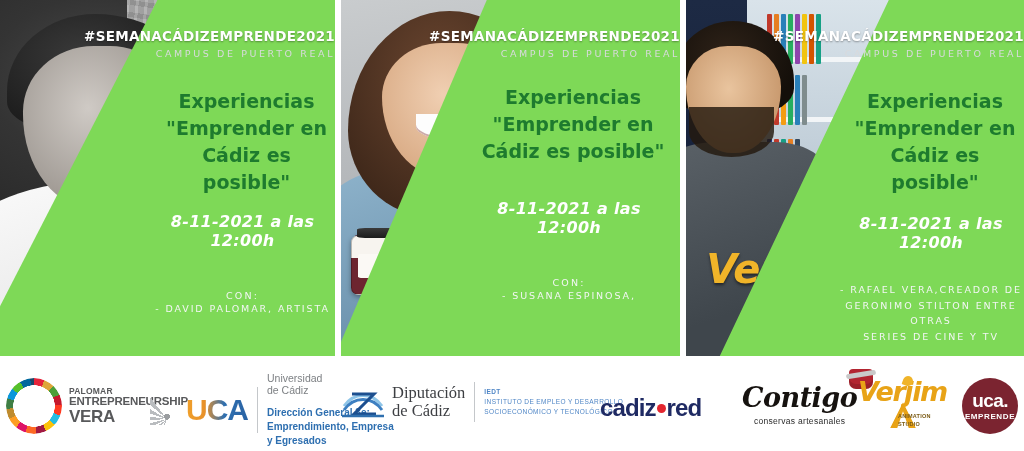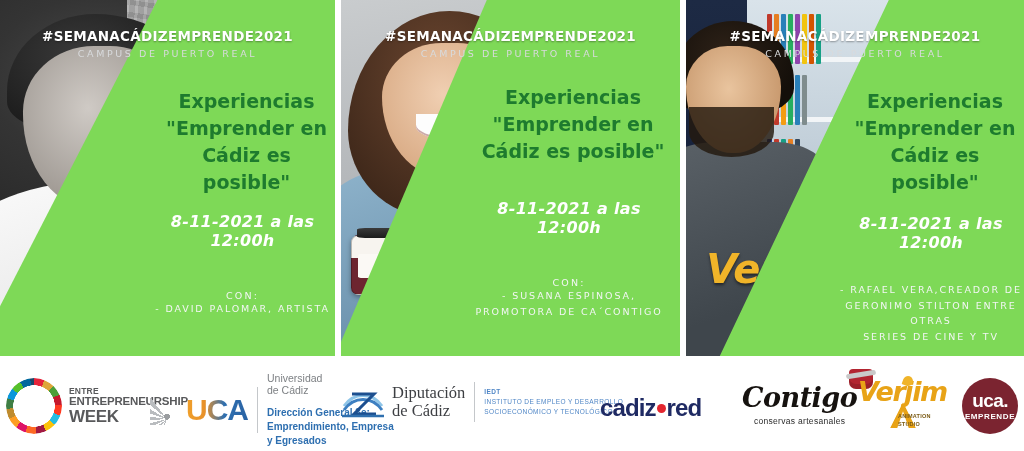--- a/index.html
+++ b/index.html
@@ -224,21 +224,21 @@
     position:absolute; inset:0;
     background:#7ED957;
   }
   .g1 { clip-path: polygon(100% 0, 100% 100%, 0 100%, 0 86%, 47% 0); }
   .g2 { clip-path: polygon(100% 0, 100% 100%, 0 100%, 0 96%, 43% 0); }
   .g3 { clip-path: polygon(100% 0, 100% 100%, 0 100%, 10% 100%, 60% 0); }
 
   
   .hdr {
     position:absolute; top:28px; left:0; width:100%;
-    text-align:center; z-index:5; pointer-events:none;
+    text-align:right; z-index:5; pointer-events:none;
   }
   .hashtag {
     color:#ffffff; font-weight:800; font-size:13.5px;
     letter-spacing:.3px; font-family:"DejaVu Sans", sans-serif;
     text-shadow:0 1px 2px rgba(0,0,0,.35);
   }
   .campus {
     color:#d8dadc; font-weight:400; font-size:9.5px;
     letter-spacing:2.6px; margin-top:4px;
     font-family:"DejaVu Sans", sans-serif;
@@ -470,21 +470,20 @@
       <div class="body-txt t2" style="left:128px; width:200px;">
         <div class="title">
           <div>Experiencias</div>
           <div>"Emprender en</div>
           <div>Cádiz es posible"</div>
         </div>
         <span class="date">8-11-2021 a las 12:00h</span>
         <div class="con">
           <div class="con-label">CON:</div>
           <div class="speaker">- SUSANA ESPINOSA,</div>
-          <div class="speaker">PROMOTORA DE CA´CONTIGO</div>
         </div>
       </div>
     </div>
 
     <div class="panel sep"></div>
 
     <div class="panel p3">
       <div class="photo ph3">
         <div class="ph3-room"></div>
         <div class="ph3-shelfboard sb1"></div>
@@ -551,23 +550,23 @@
         </div>
       </div>
     </div>
   </div>
 
   <div class="footer">
 
     <div class="logo gew">
       <div class="gew-ring"></div>
       <div class="gew-txt">
-        <div class="gew-l1">ENTRE</div>
+        <div class="gew-l1">PALOMAR</div>
         <div class="gew-l2">ENTREPRENEURSHIP</div>
-        <div class="gew-l3">WEEK</div>
+        <div class="gew-l3">VERA</div>
       </div>
     </div>
 
     <div class="logo uca">
       <div class="uca-crest"></div>
       <div class="uca-word">UCA</div>
       <div class="uca-div"></div>
       <div class="uca-right">
         <div class="uca-uni">Universidad</div>
         <div class="uca-uni">de Cádiz</div>

